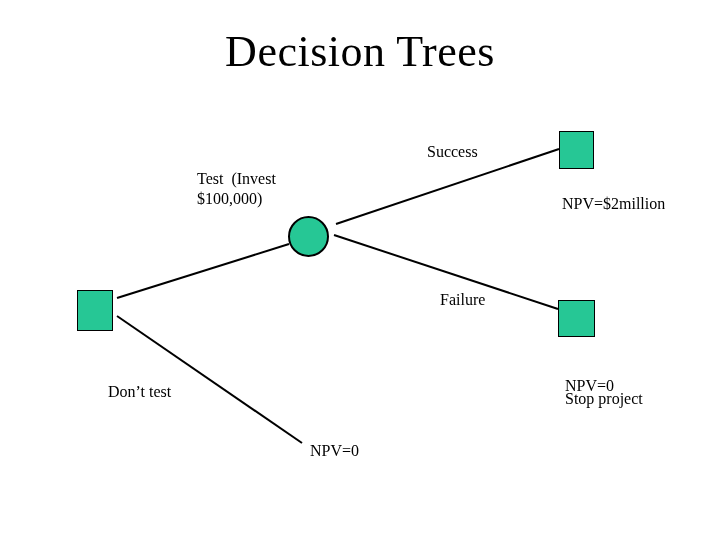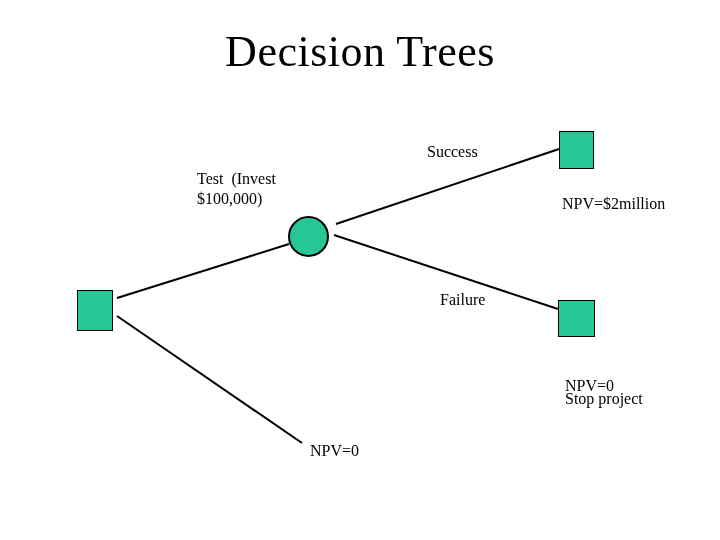--- a/index.html
+++ b/index.html
@@ -86,15 +86,16 @@
   <div class="label" style="left:197px; top:190px;">$100,000)</div>
 
   <div class="label" style="left:427px; top:143px;">Success</div>
   <div class="label" style="left:428px; top:291px;margin-left:12px;">Failure</div>
 
   <div class="label" style="left:562px; top:195px;">NPV=$2million</div>
 
   <div class="label" style="left:565px; top:346px;margin-top:44px;">Stop project</div>
   <div class="label" style="left:565px; top:377px;">NPV=0</div>
 
+  <div class="label" style="left:108px; top:383px;">Don’t test</div>
   <div class="label" style="left:310px; top:442px;">NPV=0</div>
 
 </div>
 
 </body></html>

